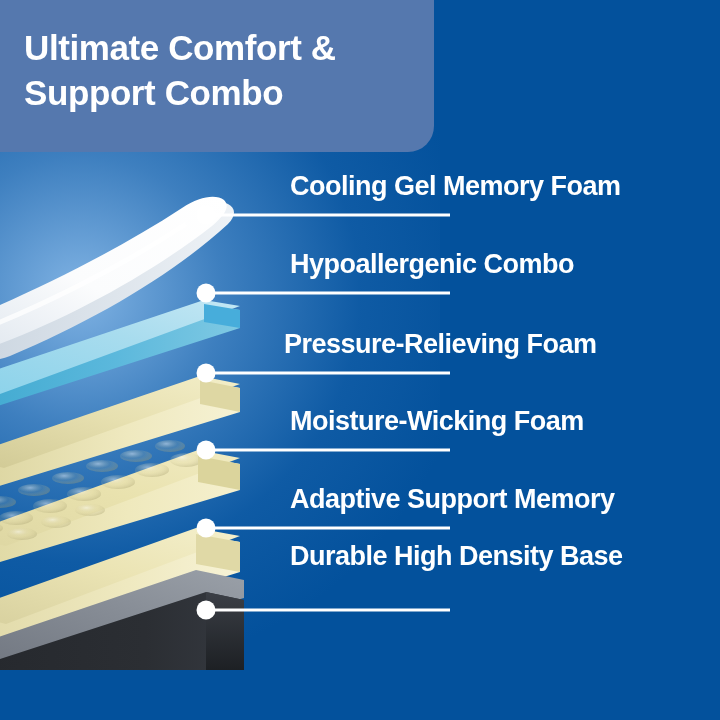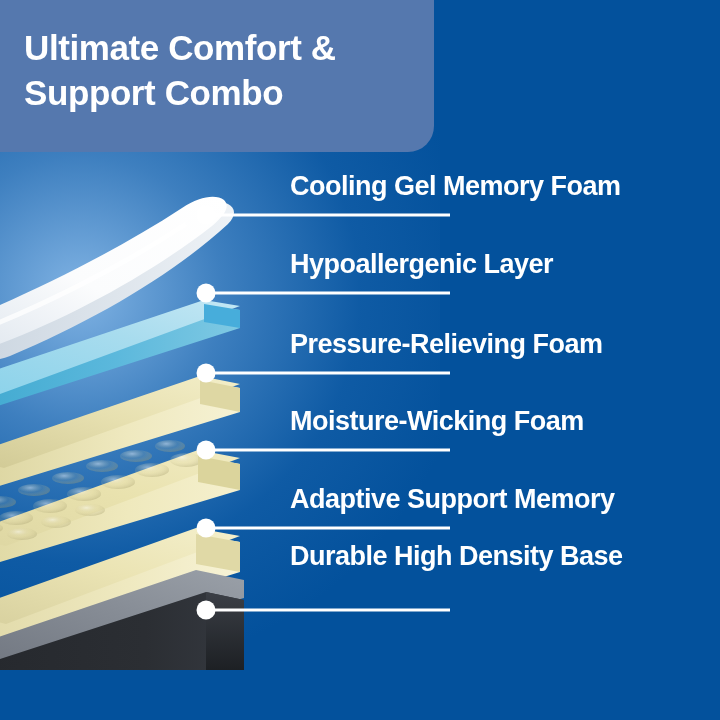--- a/index.html
+++ b/index.html
@@ -256,27 +256,27 @@
 
     <div class="label">
       <span class="rule" style="left:206px;top:215px;width:244px;"></span>
       <span class="dot" style="left:206px;top:215px;"></span>
       <span class="label-text" style="left:290px;top:202px;">Cooling Gel Memory Foam</span>
     </div>
 
     <div class="label">
       <span class="rule" style="left:206px;top:293px;width:244px;"></span>
       <span class="dot" style="left:206px;top:293px;"></span>
-      <span class="label-text" style="left:290px;top:280px;">Hypoallergenic Layer</span>
+      <span class="label-text" style="left:290px;top:280px;">Hypoallergenic Combo</span>
     </div>
 
     <div class="label">
       <span class="rule" style="left:206px;top:373px;width:244px;"></span>
       <span class="dot" style="left:206px;top:373px;"></span>
-      <span class="label-text" style="left:290px;top:360px;">Pressure-Relieving Foam</span>
+      <span class="label-text" style="left:284px;top:360px;">Pressure-Relieving Foam</span>
     </div>
 
     <div class="label">
       <span class="rule" style="left:206px;top:450px;width:244px;"></span>
       <span class="dot" style="left:206px;top:450px;"></span>
       <span class="label-text" style="left:290px;top:437px;">Moisture-Wicking Foam</span>
     </div>
 
     <div class="label">
       <span class="rule" style="left:206px;top:528px;width:244px;"></span>

